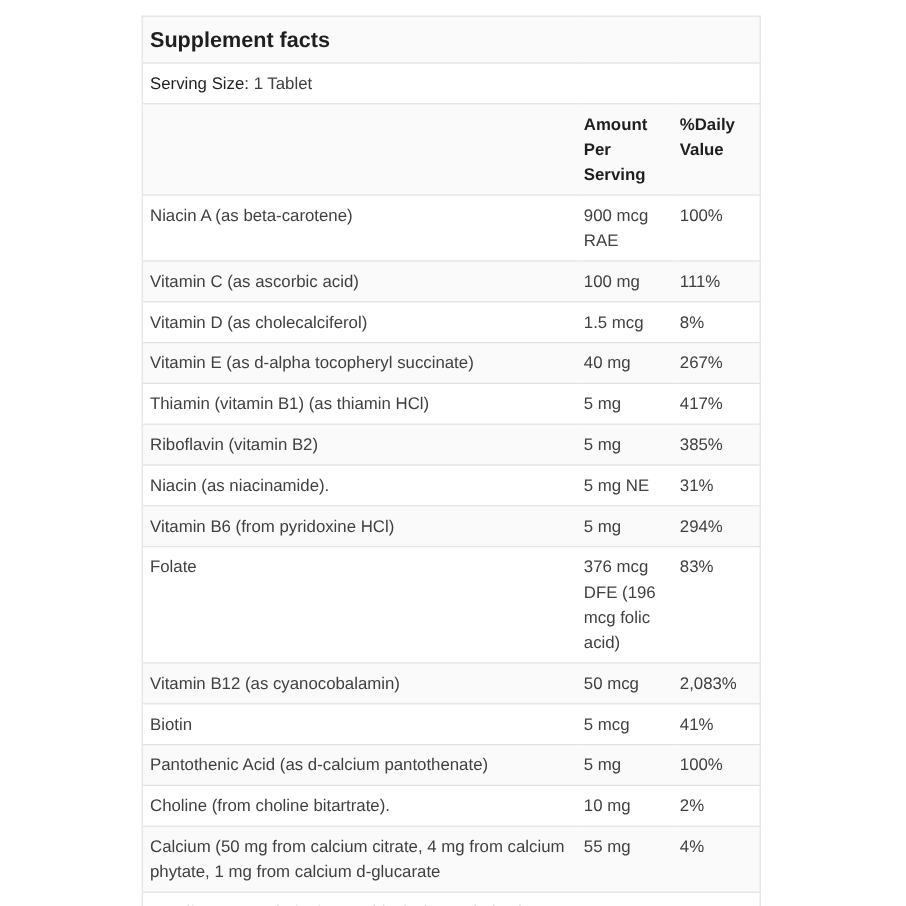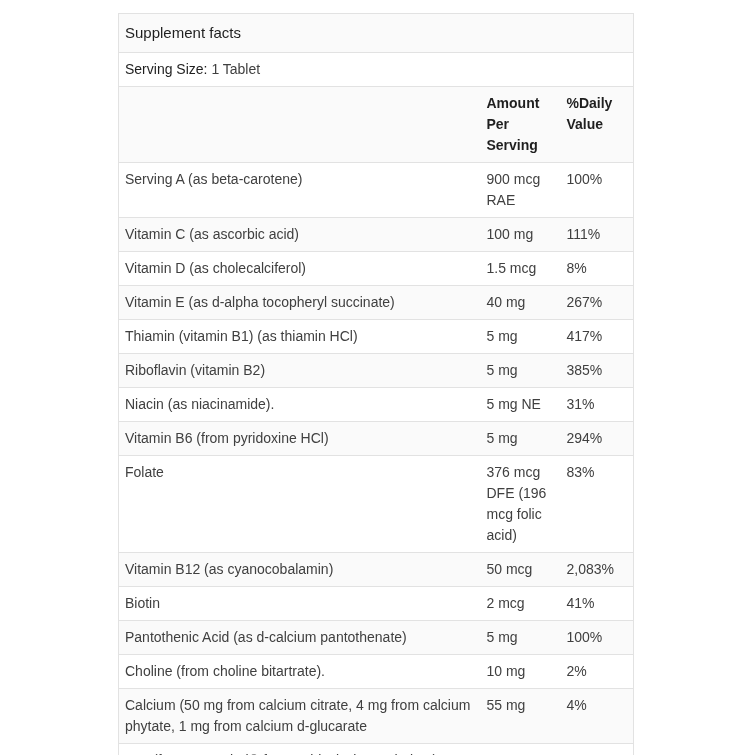--- a/index.html
+++ b/index.html
@@ -40,23 +40,23 @@
     vertical-align: top;
     text-align: left;
     padding: 6px 8px 6px 6px;
     font-size: 14px;
     line-height: 21px;
     font-weight: normal;
     overflow-wrap: break-word;
   }
   tr.title-row td {
     border-top: none;
-    font-size: 15px;
+    font-size: 18px;
     line-height: 24px;
-    font-weight: normal;
+    font-weight: bold;
     color: var(--bold-text);
     padding-top: 7px;
     padding-bottom: 7px;
   }
   tr.serving-row td .lbl { font-weight: normal; color: var(--bold-text); }
   tr.header-row th {
     font-weight: bold;
     color: var(--bold-text);
   }
 </style>
@@ -80,21 +80,21 @@
           <span>1 Tablet</span>
         </td>
       </tr>
       <tr class="header-row">
         <th></th>
         <th>Amount Per Serving</th>
         <th>%Daily Value</th>
       </tr>
 
     <tr>
-          <td>Serving A (as beta-carotene)</td>
+          <td>Niacin A (as beta-carotene)</td>
           <td>900 mcg RAE</td>
           <td>100%</td>
         </tr>
         <tr>
           <td>Vitamin C (as ascorbic acid)</td>
           <td>100 mg</td>
           <td>111%</td>
         </tr>
         <tr>
           <td>Vitamin D (as cholecalciferol)</td>
@@ -131,21 +131,21 @@
           <td>376 mcg DFE (196 mcg folic acid)</td>
           <td>83%</td>
         </tr>
         <tr>
           <td>Vitamin B12 (as cyanocobalamin)</td>
           <td>50 mcg</td>
           <td>2,083%</td>
         </tr>
         <tr>
           <td>Biotin</td>
-          <td>2 mcg</td>
+          <td>5 mcg</td>
           <td>41%</td>
         </tr>
         <tr>
           <td>Pantothenic Acid (as d-calcium pantothenate)</td>
           <td>5 mg</td>
           <td>100%</td>
         </tr>
         <tr>
           <td>Choline (from choline bitartrate).</td>
           <td>10 mg</td>

